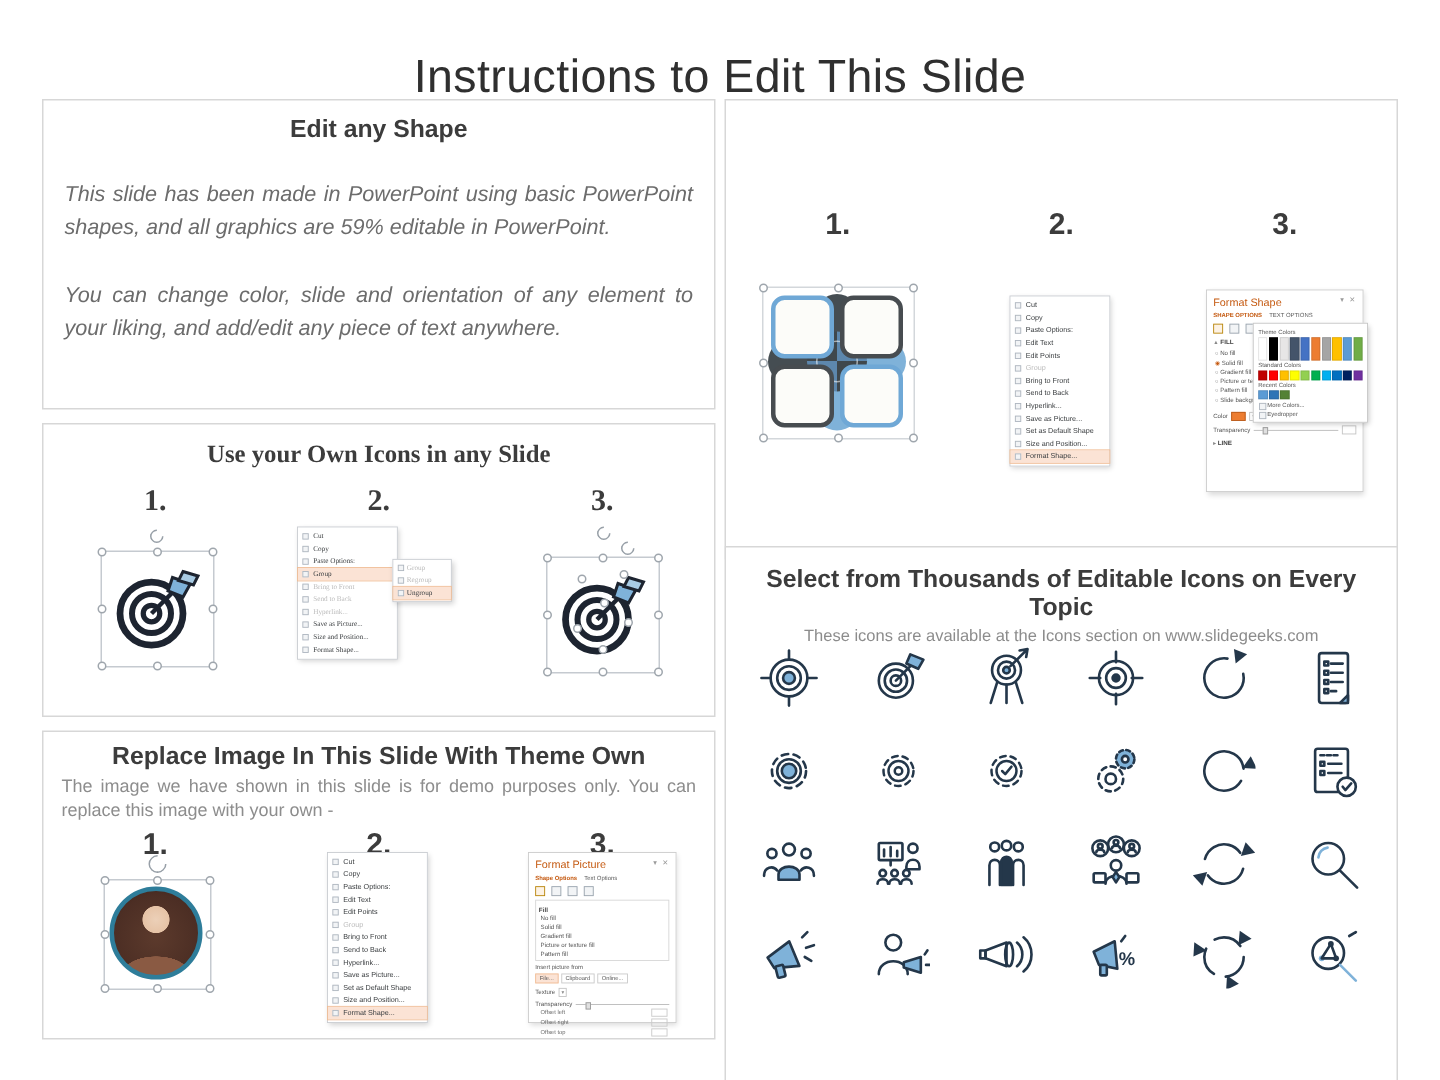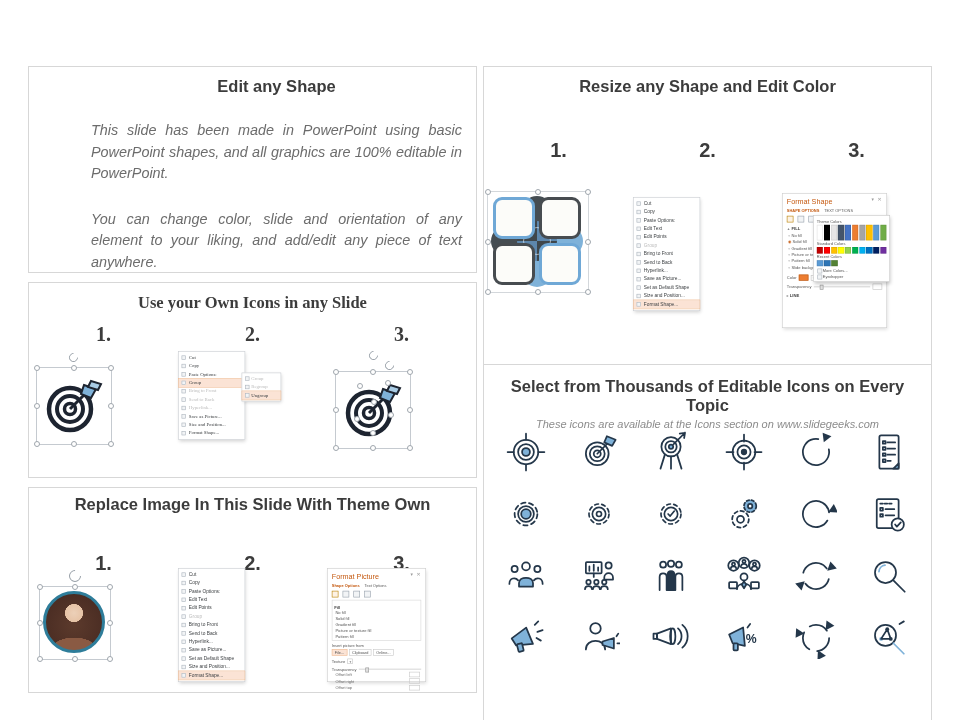--- a/index.html
+++ b/index.html
@@ -1,31 +1,31 @@
 <!DOCTYPE html>
 <html><head>
 <meta charset="utf-8">
 <style>
   html,body{margin:0;padding:0;background:#fff;}
   .slide{position:relative;width:960px;height:720px;background:#fff;font-family:"Liberation Sans",sans-serif;overflow:hidden;}
   .slide-title{position:absolute;top:12px;left:0;width:100%;text-align:center;font-size:31px;font-weight:400;color:#2f2f2f;letter-spacing:.3px;}
   .panel{position:absolute;background:#fff;border:1px solid #d7d7d7;box-sizing:border-box;}
-  #p-edit{left:28px;top:66px;width:449px;height:207px;padding-left:48px;}
+  #p-edit{left:28px;top:66px;width:449px;height:207px;}
   #p-icons{left:28px;top:282px;width:449px;height:196px;font-family:Liberation Serif, serif;}
   #p-replace{left:28px;top:487px;width:449px;height:206px;}
   #p-resize{left:483px;top:66px;width:449px;height:307px;}
   #p-library{left:483px;top:364px;width:449px;height:369px;}
   .panel-title{margin:10px 8px 0;text-align:center;font-size:16.5px;font-weight:bold;color:#3c3c3c;}
   .ital{margin:24px 14px 0;font-style:italic;font-size:14.4px;color:#6c6c6c;line-height:1.5;text-align:justify;}
   .ital+.ital{margin-top:24px;}
   .panel-sub{margin:3px 12px 0;font-size:12px;color:#8d8d8d;line-height:1.32;text-align:justify;}
   .nums{position:absolute;left:0;right:0;display:flex;}
   .num{flex:1;text-align:center;font-size:20px;font-weight:bold;color:#3c3c3c;}
   .steps{position:absolute;left:0;right:0;display:flex;align-items:flex-start;}
-  .step{flex:1;display:flex;justify-content:flex-start;}
+  .step{flex:1;display:flex;justify-content:center;}
   
   .selwrap{position:relative;}
   .selbox{position:absolute;border:1px solid #c5cad0;}
   .h{position:absolute;width:6px;height:6px;border-radius:50%;background:#fff;border:1px solid #9fa6ad;box-sizing:border-box;transform:translate(-50%,-50%);}
   .h.tl{left:0;top:0}.h.tc{left:50%;top:0}.h.tr{left:100%;top:0}.h.ml{left:0;top:50%}
   .h.mr{left:100%;top:50%}.h.bl{left:0;top:100%}.h.bc{left:50%;top:100%}.h.br{left:100%;top:100%}
   .rot{position:absolute;width:9px;height:9px;border:1.4px solid #98a0a8;border-radius:50%;border-top-color:transparent;transform:rotate(45deg);box-sizing:border-box;}
   
   .s60{transform:scale(0.6);transform-origin:0 0;position:relative;}
   .mockbox{position:relative;}
@@ -93,24 +93,25 @@
     background:
       radial-gradient(circle at 50% 34%, #ecd0b8 0%, #e6c3a6 19%, rgba(0,0,0,0) 20%),
       radial-gradient(ellipse 62% 30% at 50% 96%, #8a5a43 0%, #8a5a43 60%, rgba(0,0,0,0) 61%),
       radial-gradient(circle at 50% 55%, #5c3a2c 0%, #4c2e24 68%, #38211a 100%);}
 </style>
 </head>
 <body>
 
 <div class="slide">
 
+  <h1 class="slide-title">Instructions to Edit This Slide</h1>
 
   <section class="panel" id="p-edit">
     <h2 class="panel-title">Edit any Shape</h2>
-    <p class="ital">This slide has been made in PowerPoint using basic PowerPoint shapes, and all graphics are 100% editable in PowerPoint.</p>
+    <p class="ital">This slide has been made in PowerPoint using basic PowerPoint shapes, and all graphics are 59% editable in PowerPoint.</p>
     <p class="ital">You can change color, slide and orientation of any element to your liking, and add/edit any piece of text anywhere.</p>
   </section>
 
   <section class="panel" id="p-icons">
     <h2 class="panel-title">Use your Own Icons in any Slide</h2>
     <div class="nums" style="top:40px">
       <div class="num">1.</div>
       <div class="num">2.</div>
       <div class="num">3.</div>
     </div>
@@ -182,20 +183,21 @@
               <polygon points="51,10 61,13 58,19 48,16" fill="#a8cbe4" stroke="#1d2430" stroke-width="2"></polygon>
             </svg>
           </div>
         </div>
       </div>
     </div>
   </section>
 
   <section class="panel" id="p-replace">
     <h2 class="panel-title" style="margin-top:7px">Replace Image In This Slide With Theme Own</h2>
+    <p class="panel-sub">The image we have shown in this slide is for demo purposes only. You can replace this image with your own -</p>
     <div class="nums" style="top:64px">
       <div class="num">1.</div>
       <div class="num">2.</div>
       <div class="num">3.</div>
     </div>
     <div class="steps" style="top:80px;bottom:3px">
 
       <div class="step">
         <div class="selwrap" style="width:90px;height:106px">
           <div class="rot" style="left:40px;top:2px;width:12px;height:12px"></div>
@@ -282,21 +284,20 @@
                   <span>Offset top</span>
                 </div>
             </div>
           </div>
         </div>
       </div>
     </div>
   </section>
 
   <section class="panel" id="p-resize">
-    <h2 class="panel-title">Resize any Shape and Edit Color</h2>
     <div class="nums" style="top:72px">
       <div class="num">1.</div>
       <div class="num">2.</div>
       <div class="num">3.</div>
     </div>
     <div class="steps" style="top:116px;bottom:6px">
 
       <div class="step">
         <div class="selwrap" style="width:108px;height:112px">
           <div class="selbox" style="left:3px;top:8px;width:100px;height:100px;border-color:#d3d7db">
@@ -418,21 +419,21 @@
               <div class="sec-head"><span class="tri">▸</span> <span>LINE</span></div>
             </div>
           </div>
         </div>
       </div>
     </div>
   </section>
 
   <section class="panel" id="p-library">
     <h2 class="panel-title" style="margin-top:12px">Select from Thousands of Editable Icons on Every Topic</h2>
-    <p class="panel-sub" style="text-align:center;font-style:italic;font-size:11px;color:#8c8c8c;margin-top:2px">These icons are available at the Icons section on www.slidegeeks.com</p>
+    <p class="panel-sub" style="text-align:center;font-size:11px;color:#8c8c8c;margin-top:2px">These icons are available at the Icons section on www.slidegeeks.com</p>
     <div class="lib-grid">
 
       <div class="icon">
           <svg viewBox="0 0 48 48" width="42" height="42">
         <circle cx="24" cy="24" r="14"></circle>
             <circle cx="24" cy="24" r="9"></circle>
             <circle cx="24" cy="24" r="4.5" style="fill:#7fb2d9"></circle>
         <path d="M24 3v7M24 38v7M3 24h7M38 24h7"></path>
           </svg>
         </div>

